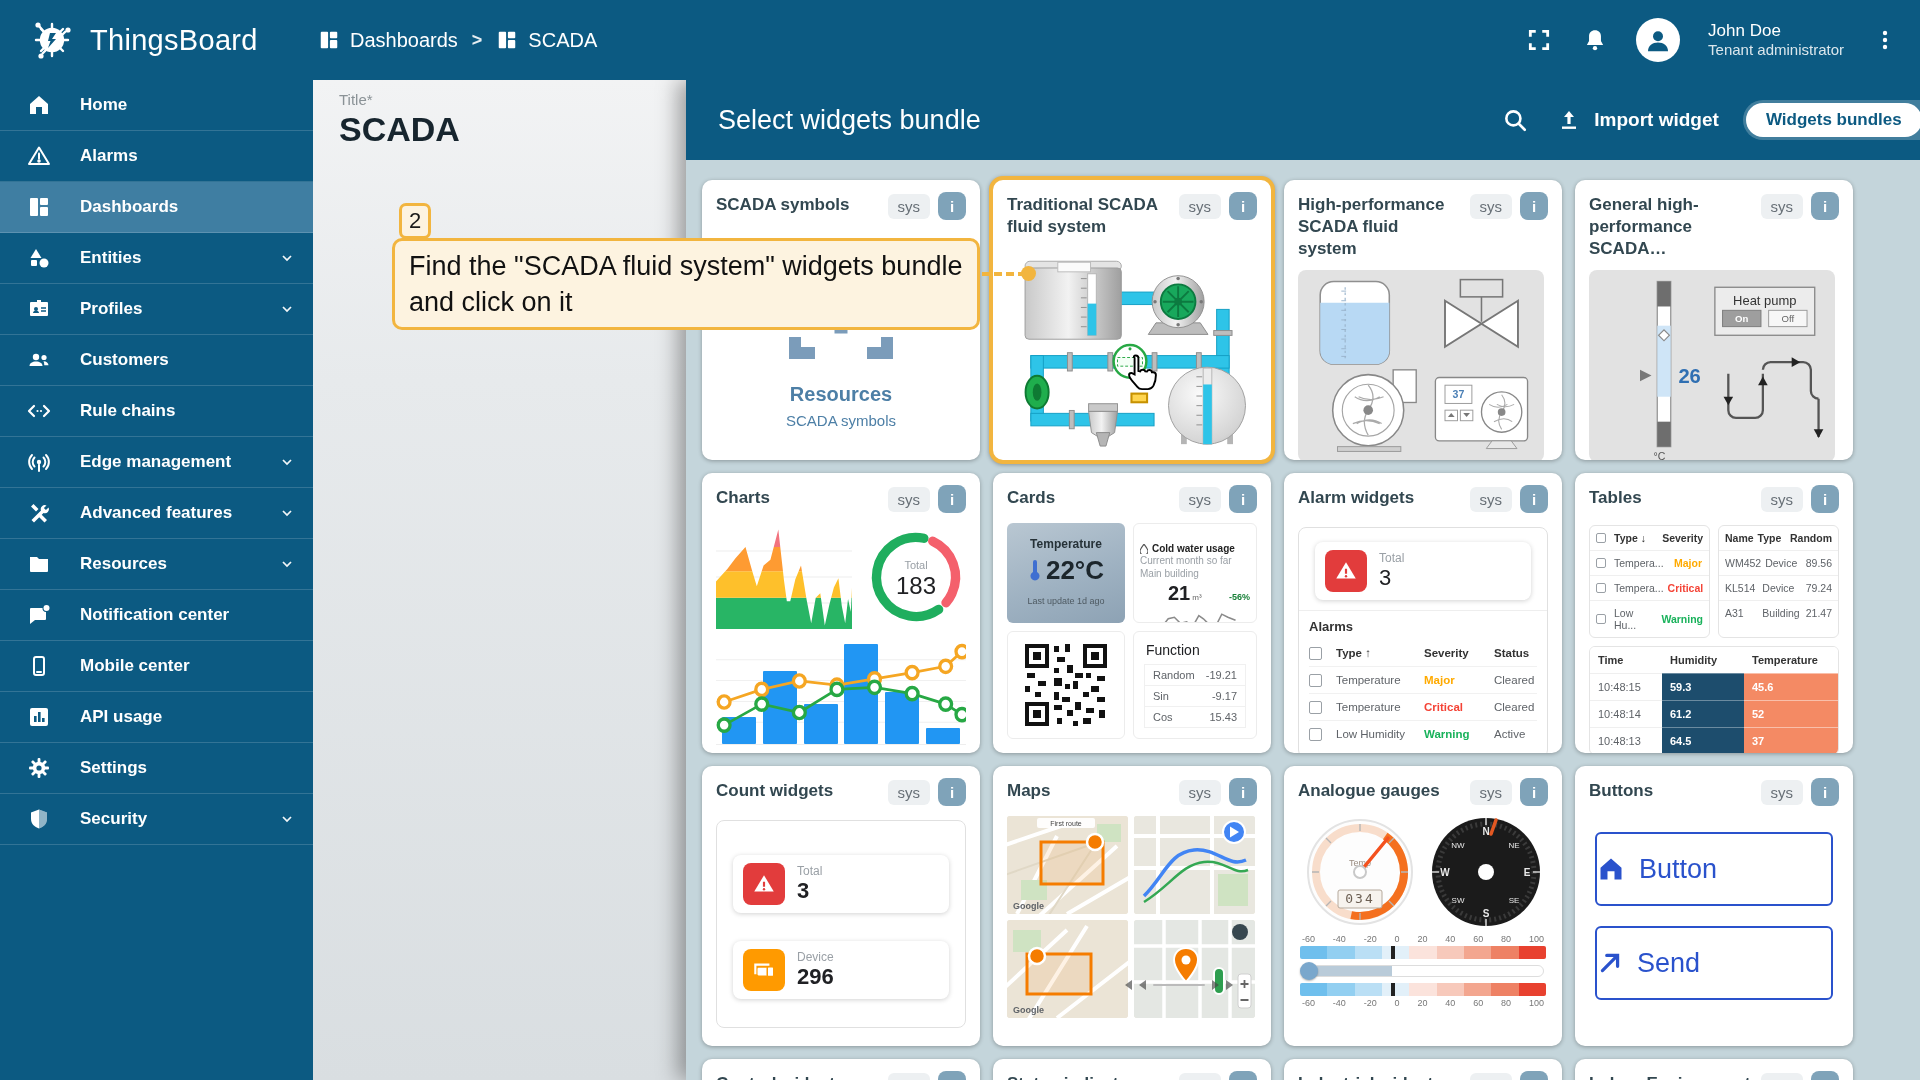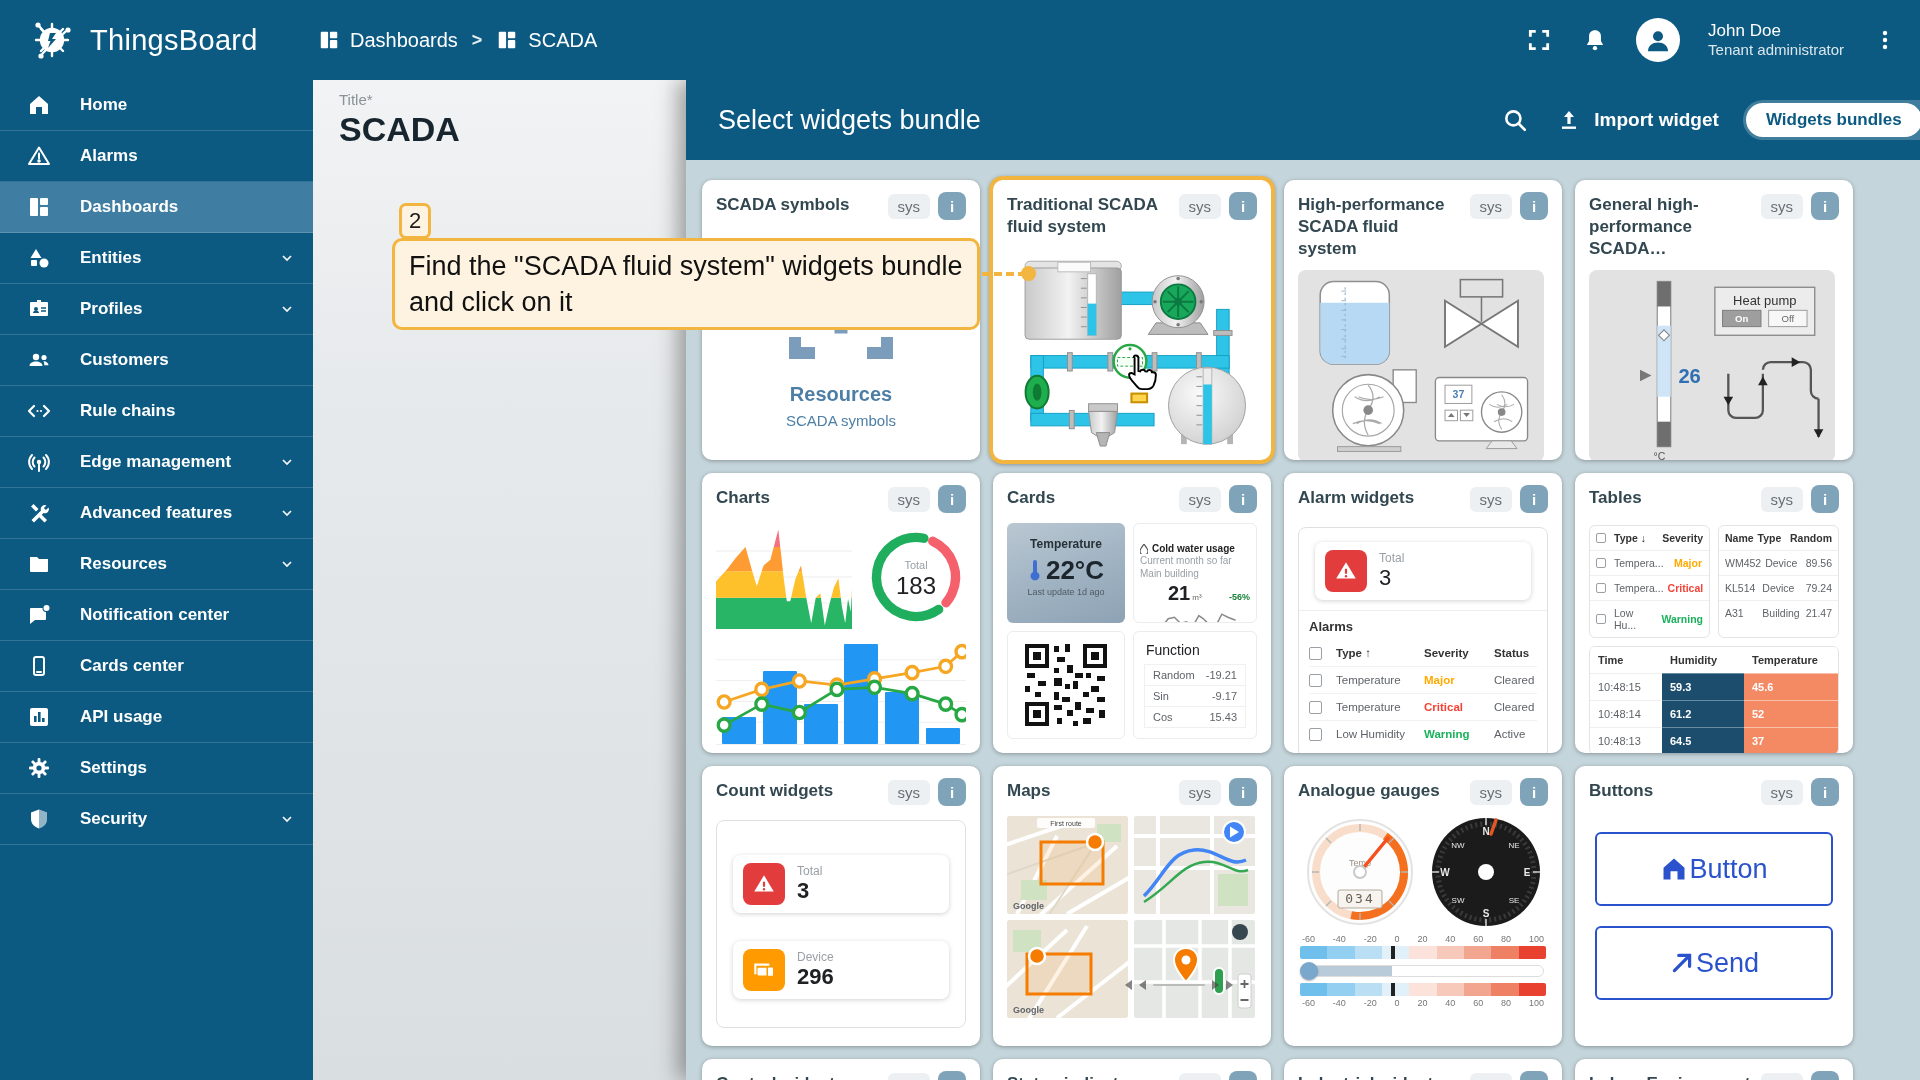--- a/index.html
+++ b/index.html
@@ -84,21 +84,21 @@
   .bar{width:34px;background:#2196f3;border-radius:1px;}
   .combo-lines{position:absolute;inset:0;width:100%;height:100%;}
 
   
   .mini-grid{display:grid;grid-template-columns:118px 124px;gap:8px;margin-top:10px;}
   .mini{border:1px solid #ececec;border-radius:6px;background:#fff;overflow:hidden;position:relative;}
   .mini.temp{height:100px;background:linear-gradient(160deg,#b9c7d2 0%,#9fb2c2 55%,#8da2b4 100%);border:none;}
   .temp-title{text-align:center;font-size:12px;color:#263238;margin-top:14px;font-weight:700;}
   .temp-main{display:flex;align-items:center;justify-content:center;gap:4px;margin-top:4px;}
   .temp-value{font-size:26px;font-weight:700;color:#1c262c;}
-  .temp-foot{text-align:center;font-size:9px;color:#4e5a62;margin-top:1px;}
+  .temp-foot{text-align:center;font-size:9px;color:#4e5a62;margin-top:10px;}
   .mini.water{height:100px;padding:19px 6px;}
   .water-title{font-size:10px;font-weight:700;color:#222;}
   .water-sub{font-size:10px;color:#9aa0a6;line-height:1.3;}
   .water-main{display:flex;align-items:baseline;margin-top:2px;}
   .water-value{font-size:20px;font-weight:700;color:#202124;margin-left:28px;}
   .water-unit{font-size:8px;color:#666;margin-left:2px;}
   .water-delta{font-size:9px;color:#188038;font-weight:700;margin-left:auto;}
   .mini.qr{height:108px;display:flex;align-items:center;justify-content:center;}
   .mini.fn{height:108px;padding:8px 10px;}
   .fn-title{font-size:14px;color:#202124;margin:2px 2px 6px;}
@@ -160,21 +160,21 @@
   .sg1{background:#6fbfed;}.sg2{background:#92cff1;}.sg3{background:#badff5;}.sg4{background:#e2f0f9;}
   .sg5{background:#fbe3dc;}.sg6{background:#f7c9bb;}.sg7{background:#f3a68f;}.sg8{background:#ee8164;}.sg9{background:#e8412f;}
   .segmark{position:absolute;left:37%;top:-3px;width:4px;height:19px;background:#222;}
   .slider-row{position:relative;height:20px;margin:1px 0;}
   .slider-track{position:absolute;left:2px;right:2px;top:4px;height:12px;border:1px solid #ddd;border-radius:7px;background:#fff;overflow:hidden;}
   .slider-fill{position:absolute;left:0;top:0;bottom:0;width:37%;background:#b9cbd9;}
   .slider-thumb{position:absolute;left:0;top:1px;width:18px;height:18px;border-radius:50%;background:#7aa7cc;box-shadow:0 1px 2px rgba(0,0,0,.3);}
 
   
   .btns-body{padding:26px 6px 0;display:flex;flex-direction:column;gap:20px;}
-  .preview-btn{height:74px;border:2px solid var(--btn-blue);border-radius:6px;display:flex;align-items:center;justify-content:center;gap:1px;color:var(--btn-blue);font-size:27px;font-weight:500;background:#fff;}
+  .preview-btn{height:74px;border:2px solid var(--btn-blue);border-radius:6px;display:flex;align-items:center;justify-content:flex-start;gap:14px;color:var(--btn-blue);font-size:27px;font-weight:500;background:#fff;}
 
   
   .tour-badge{position:absolute;left:399px;top:203px;width:32px;height:36px;background:var(--tip-bg);border:3px solid var(--accent);border-radius:7px;color:#1a1a1a;font-size:22px;display:flex;align-items:center;justify-content:center;z-index:70;}
   .tour-tip{position:absolute;left:392px;top:238px;width:588px;background:var(--tip-bg);border:3px solid var(--accent);border-radius:10px;padding:7px 14px;font-size:27px;color:#111;z-index:69;line-height:1.34;}
   .tour-connector{position:absolute;left:982px;top:272px;width:44px;border-top:4px dashed var(--accent);z-index:68;}
   .tour-dot{position:absolute;left:1021px;top:266px;width:15px;height:15px;border-radius:50%;background:var(--accent);z-index:68;}
 
   .cursor-hand{position:absolute;left:126px;top:172px;width:44px;height:52px;z-index:6;}
 </style>
 </head>
@@ -378,21 +378,21 @@
         </span>
       <span class="side-label">Notification center</span>
     </div>
     <div class="side-item">
       <span class="side-ico">
           <svg viewBox="0 0 24 24" width="24" height="24" fill="none" stroke="#fff" stroke-width="2">
             <rect x="7" y="3" width="10" height="18" rx="2"></rect>
             <path d="M10 18h4" stroke-linecap="round"></path>
           </svg>
         </span>
-      <span class="side-label">Cards center</span>
+      <span class="side-label">Mobile center</span>
     </div>
     <div class="side-item">
       <span class="side-ico">
           <svg viewBox="0 0 24 24" width="24" height="24">
             <rect x="3" y="3" width="18" height="18" rx="2" fill="#fff"></rect>
             <rect x="7" y="11" width="2.6" height="6" fill="#0c5a82"></rect>
             <rect x="11" y="7" width="2.6" height="10" fill="#0c5a82"></rect>
             <rect x="15" y="13" width="2.6" height="4" fill="#0c5a82"></rect>
           </svg>
         </span>

